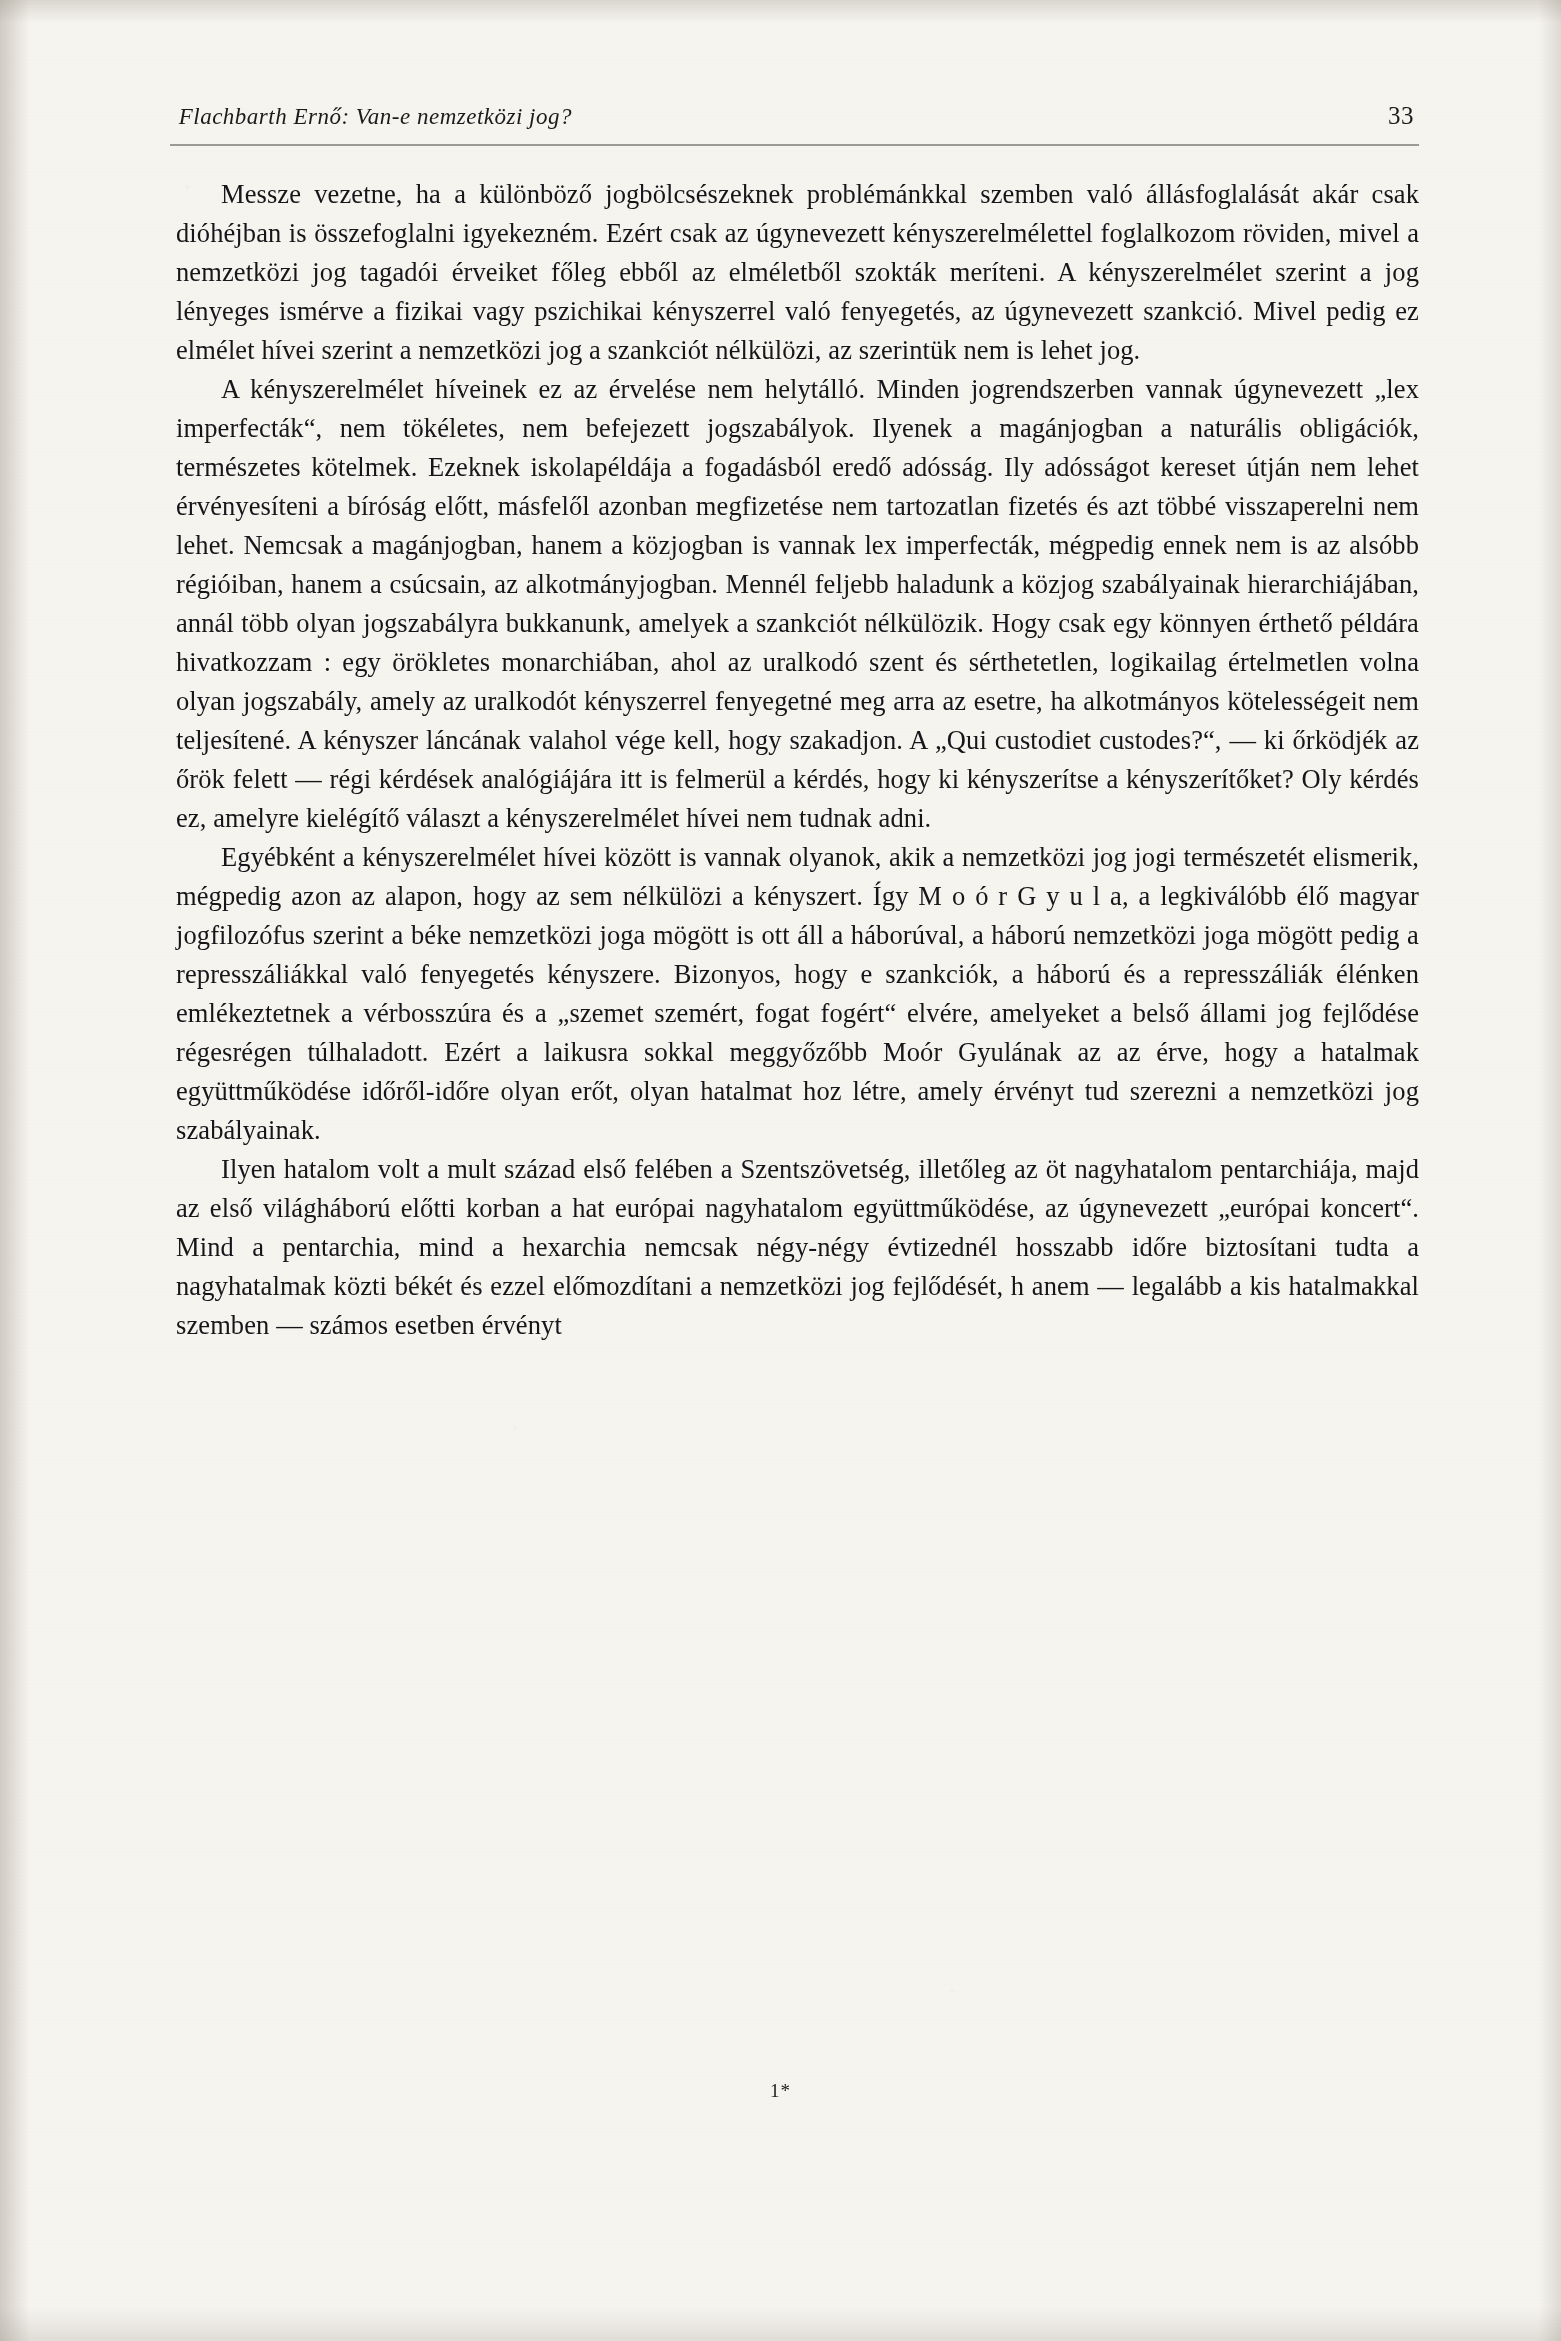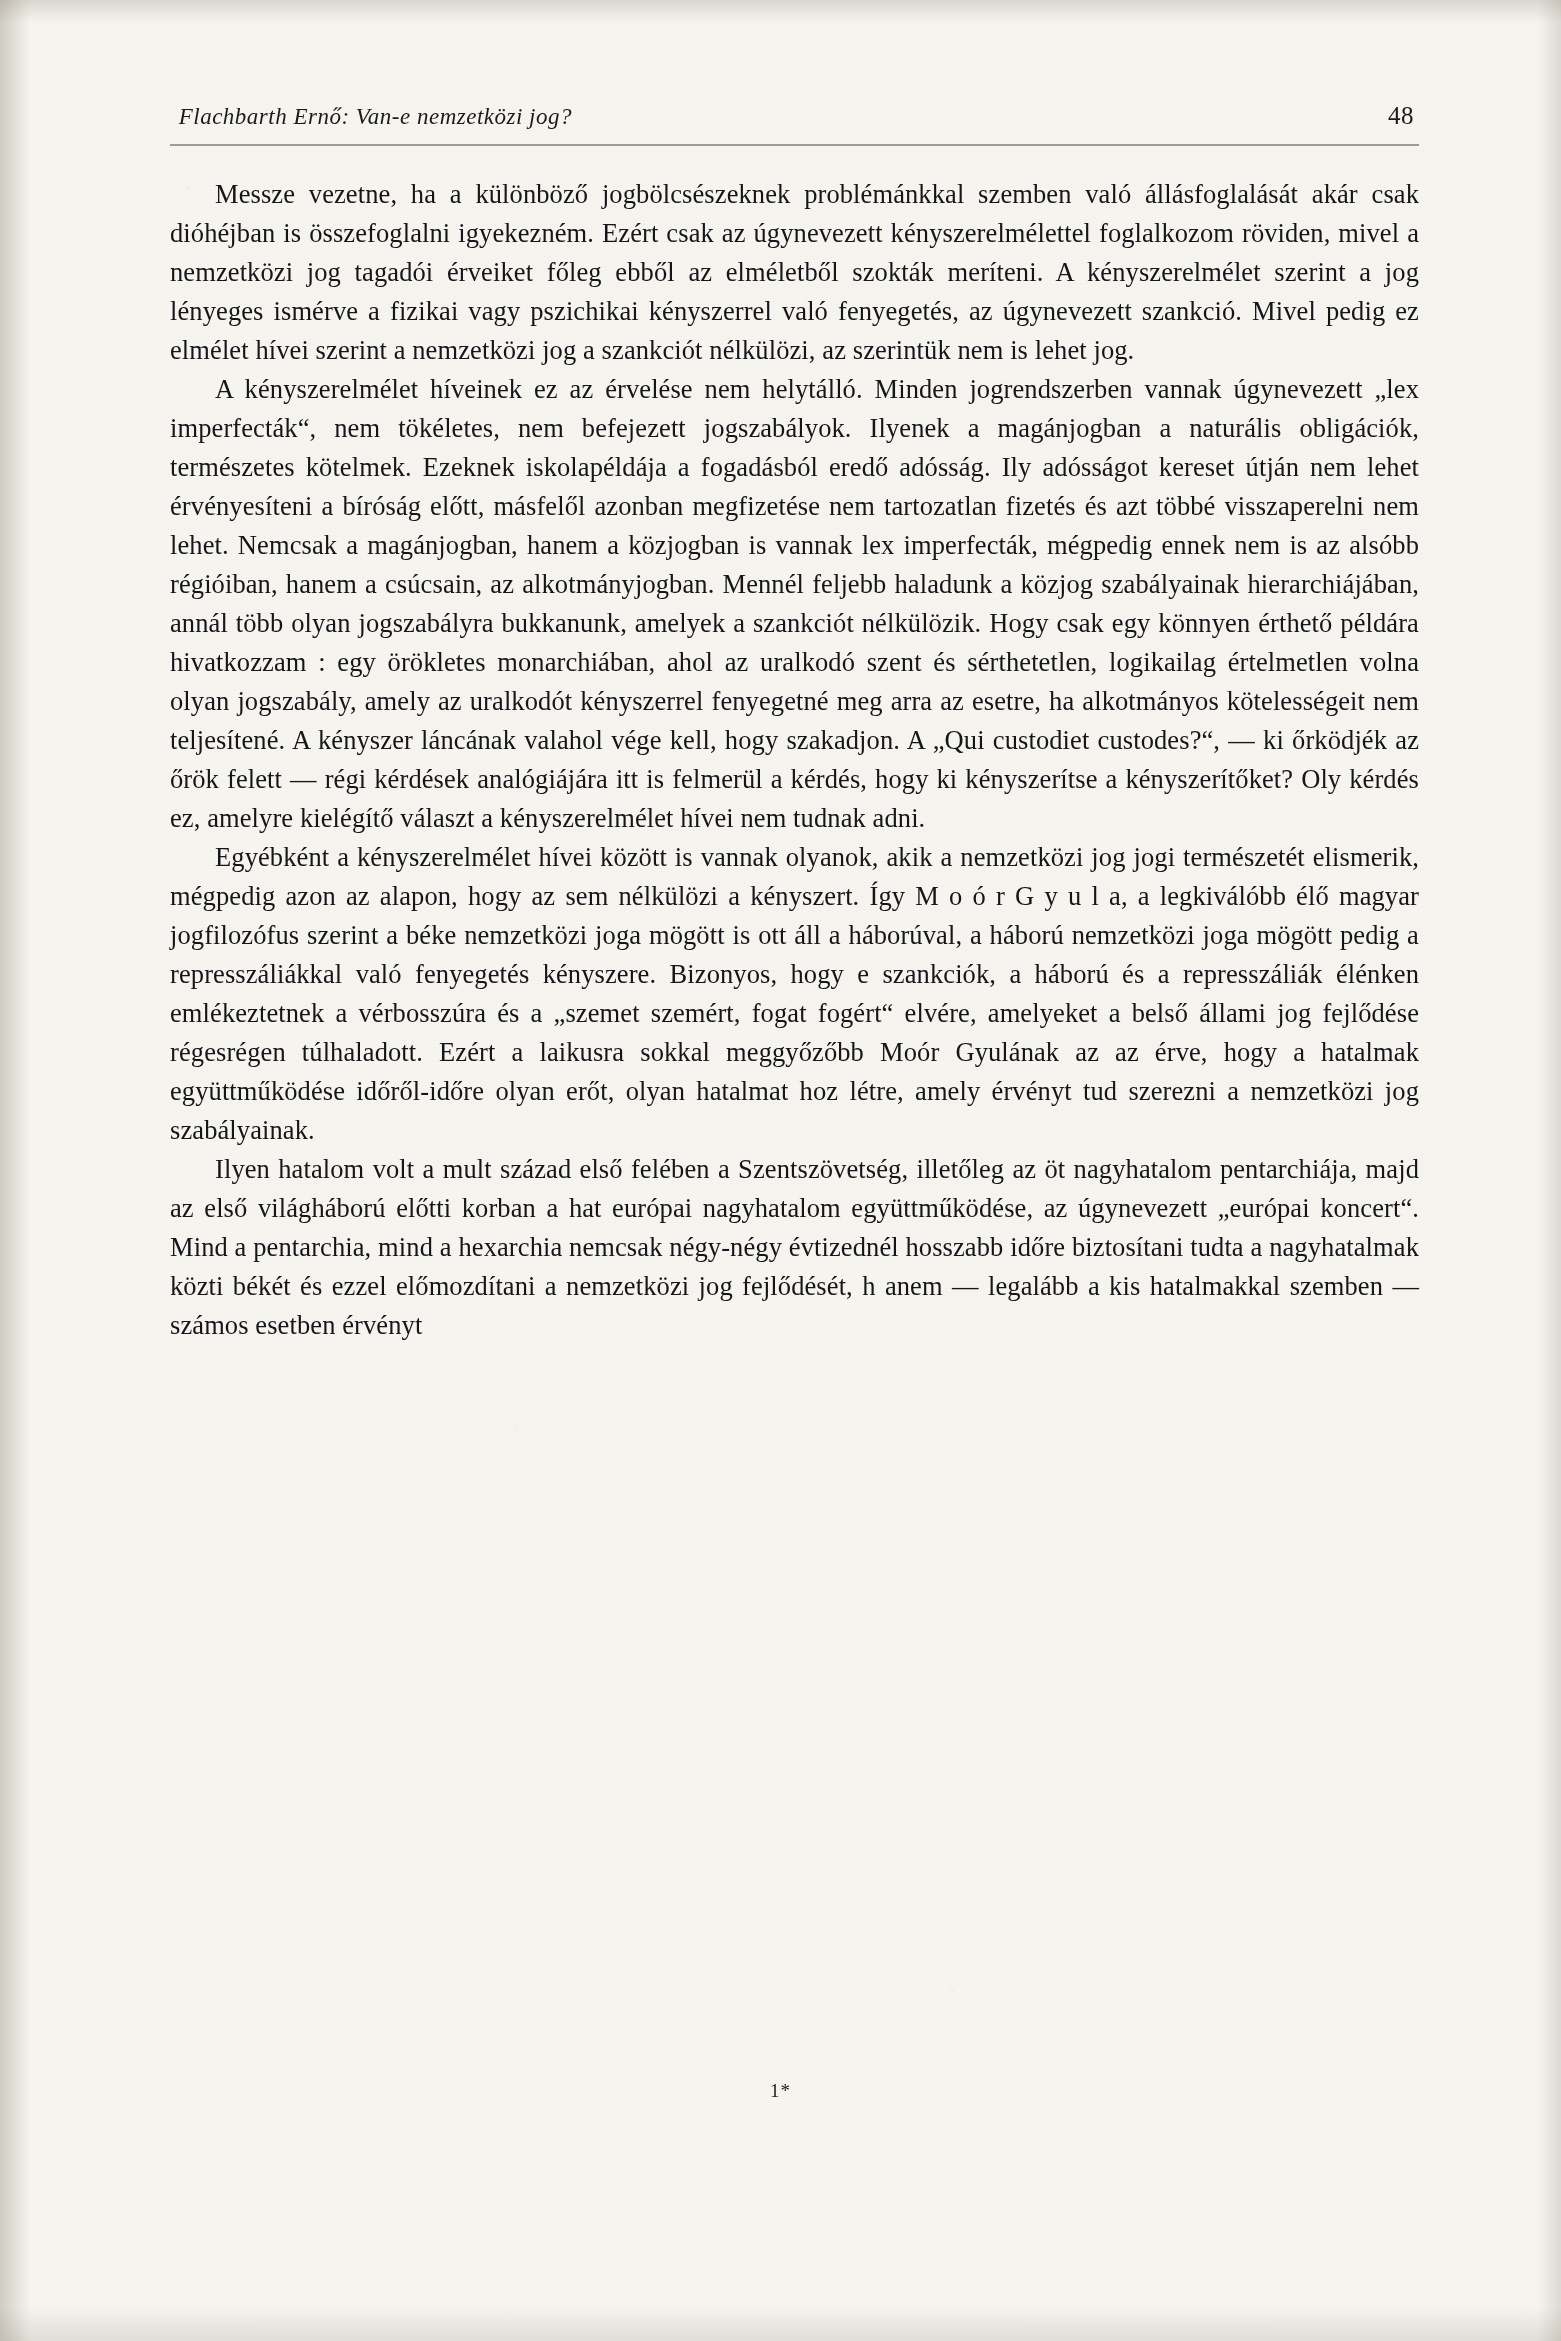--- a/index.html
+++ b/index.html
@@ -90,20 +90,21 @@
     font-size: 26.5px;
     line-height: 39px;
     text-align: justify;
     text-justify: inter-word;
     color: #16161a;
     letter-spacing: 0.1px;
     -webkit-font-smoothing: antialiased;
   }
   .body-text p.indent {
     text-indent: 45px;
+    margin-left: 6px;
   }
   .body-text p + p {
     margin-top: 0;
   }
 
   .footer-mark {
     position: absolute;
     left: 0;
     right: 0;
     top: 2080px;
@@ -129,21 +130,21 @@
 <div class="page">
   <div class="scan-edge-left"></div>
   <div class="scan-edge-top"></div>
   <div class="scan-edge-right"></div>
   <div class="scan-edge-bottom"></div>
 
   <div class="content">
 
     <div class="running-head">
       <div class="title">Flachbarth Ernő:  Van-e nemzetközi jog?</div>
-      <div class="folio">48</div>
+      <div class="folio">33</div>
     </div>
 
     <div class="rule"></div>
 
     <div class="body-text">
       <p class="indent">Messze vezetne, ha a különböző jogbölcsészeknek problémánkkal szemben való állásfoglalását akár csak dióhéjban is összefoglalni igyekezném. Ezért csak az úgynevezett kényszerelmélettel foglalkozom röviden, mivel a nemzetközi jog tagadói érveiket főleg ebből az elméletből szokták meríteni. A kényszerelmélet szerint a jog lényeges ismérve a fizikai vagy pszichikai kényszerrel való fenyegetés, az úgynevezett szankció. Mivel pedig ez elmélet hívei szerint a nemzetközi jog a szankciót nélkülözi, az szerintük nem is lehet jog.</p>
       <p class="indent">A kényszerelmélet híveinek ez az érvelése nem helytálló. Minden jogrendszerben vannak úgynevezett „lex imperfecták“, nem tökéletes, nem befejezett jogszabályok. Ilyenek a magánjogban a naturális obligációk, természetes kötelmek. Ezeknek iskolapéldája a fogadásból eredő adósság. Ily adósságot kereset útján nem lehet érvényesíteni a bíróság előtt, másfelől azonban megfizetése nem tartozatlan fizetés és azt többé visszaperelni nem lehet. Nemcsak a magánjogban, hanem a közjogban is vannak lex imperfecták, mégpedig ennek nem is az alsóbb régióiban, hanem a csúcsain, az alkotmányjogban. Mennél feljebb haladunk a közjog szabályainak hierarchiájában, annál több olyan jogszabályra bukkanunk, amelyek a szankciót nélkülözik. Hogy csak egy könnyen érthető példára hivatkozzam : egy örökletes monarchiában, ahol az uralkodó szent és sérthetetlen, logikailag értelmetlen volna olyan jogszabály, amely az uralkodót kényszerrel fenyegetné meg arra az esetre, ha alkotmányos kötelességeit nem teljesítené. A kényszer láncának valahol vége kell, hogy szakadjon. A „Qui custodiet custodes?“, — ki őrködjék az őrök felett — régi kérdések analógiájára itt is felmerül a kérdés, hogy ki kényszerítse a kényszerítőket? Oly kérdés ez, amelyre kielégítő választ a kényszerelmélet hívei nem tudnak adni.</p>
       <p class="indent">Egyébként a kényszerelmélet hívei között is vannak olyanok, akik a nemzetközi jog jogi természetét elismerik, mégpedig azon az alapon, hogy az sem nélkülözi a kényszert. Így M o ó r  G y u l a, a legkiválóbb élő magyar jogfilozófus szerint a béke nemzetközi joga mögött is ott áll a háborúval, a háború nemzetközi joga mögött pedig a represszáliákkal való fenyegetés kényszere. Bizonyos, hogy e szankciók, a háború és a represszáliák élénken emlékeztetnek a vérbosszúra és a „szemet szemért, fogat fogért“ elvére, amelyeket a belső állami jog fejlődése régesrégen túlhaladott. Ezért a laikusra sokkal meggyőzőbb Moór Gyulának az az érve, hogy a hatalmak együttműködése időről-időre olyan erőt, olyan hatalmat hoz létre, amely érvényt tud szerezni a nemzetközi jog szabályainak.</p>
       <p class="indent">Ilyen hatalom volt a mult század első felében a Szentszövetség, illetőleg az öt nagyhatalom pentarchiája, majd az első világháború előtti korban a hat európai nagyhatalom együttműködése, az úgynevezett „európai koncert“. Mind a pentarchia, mind a hexarchia nemcsak négy-négy évtizednél hosszabb időre biztosítani tudta a nagyhatalmak közti békét és ezzel előmozdítani a nemzetközi jog fejlődését, h anem — legalább a kis hatalmakkal szemben — számos esetben érvényt</p>
     </div>

